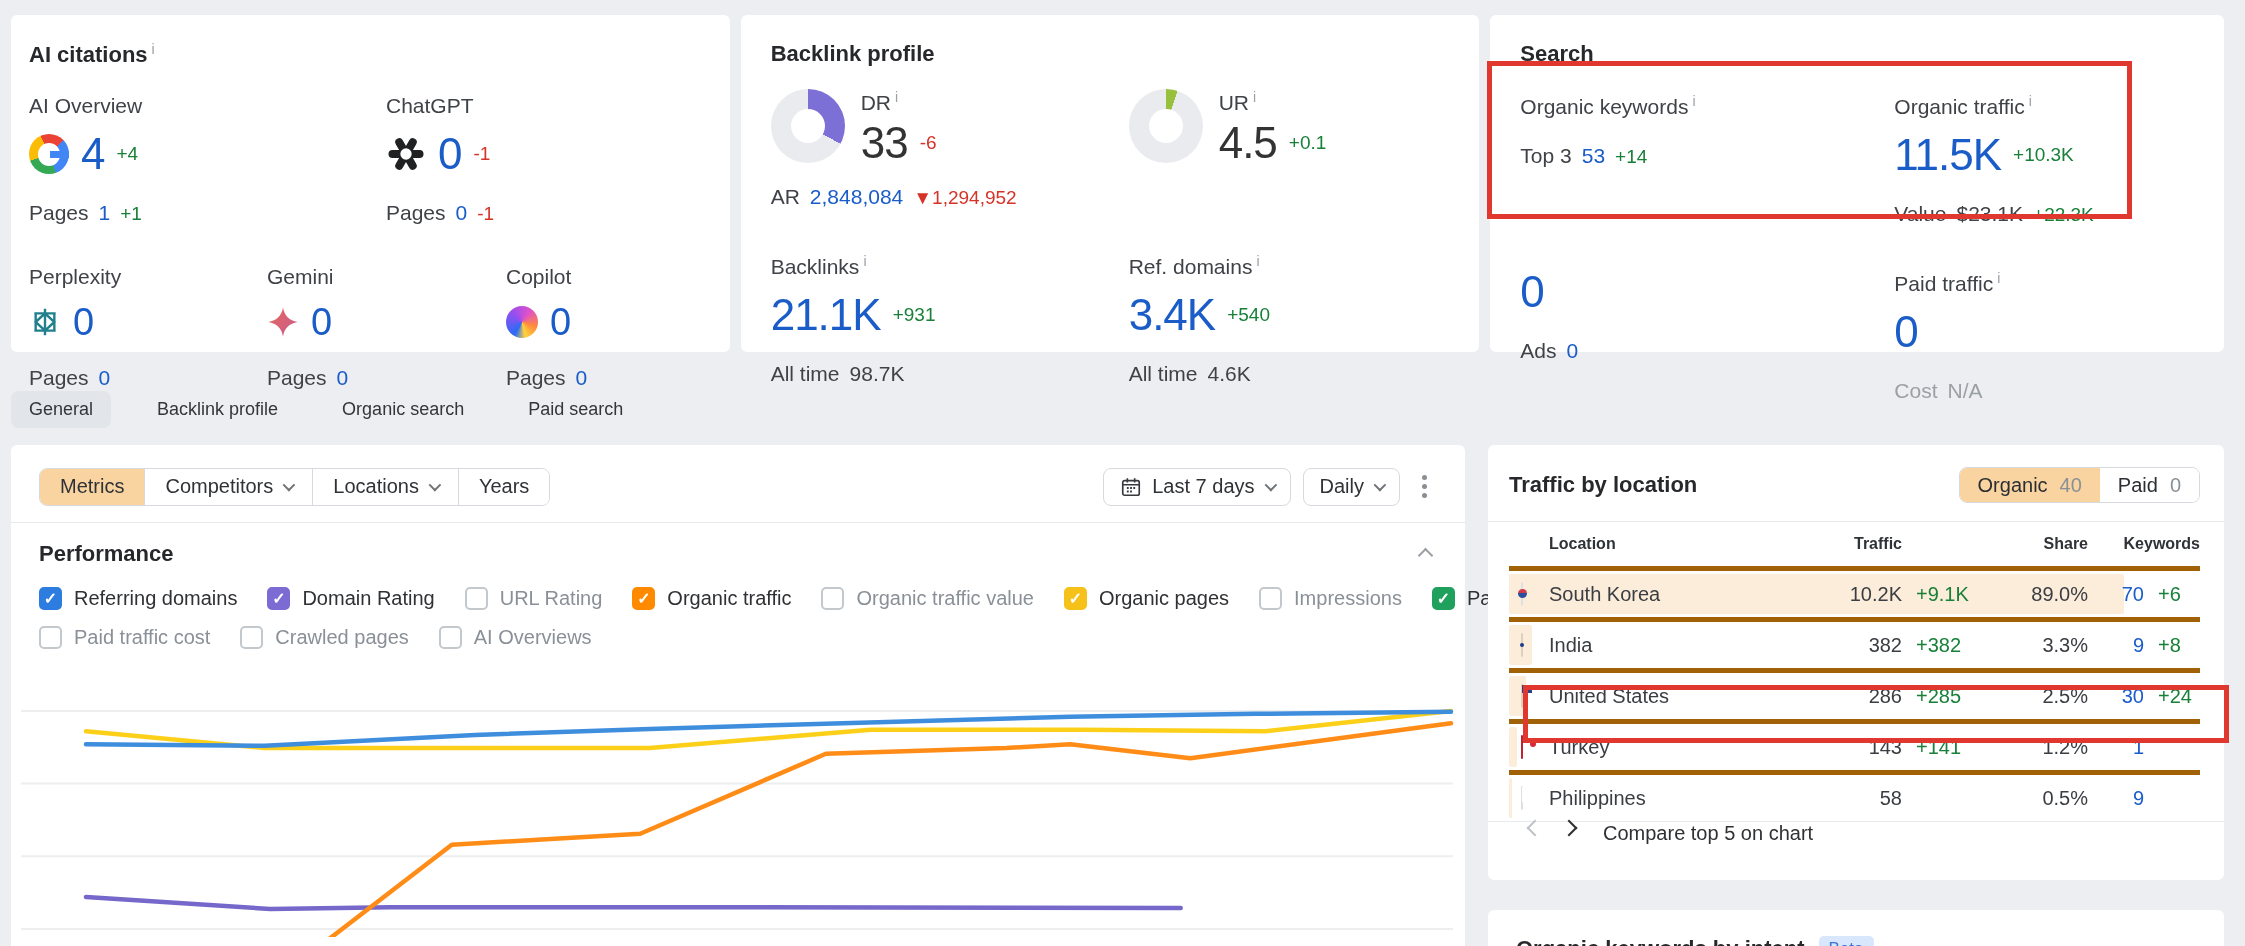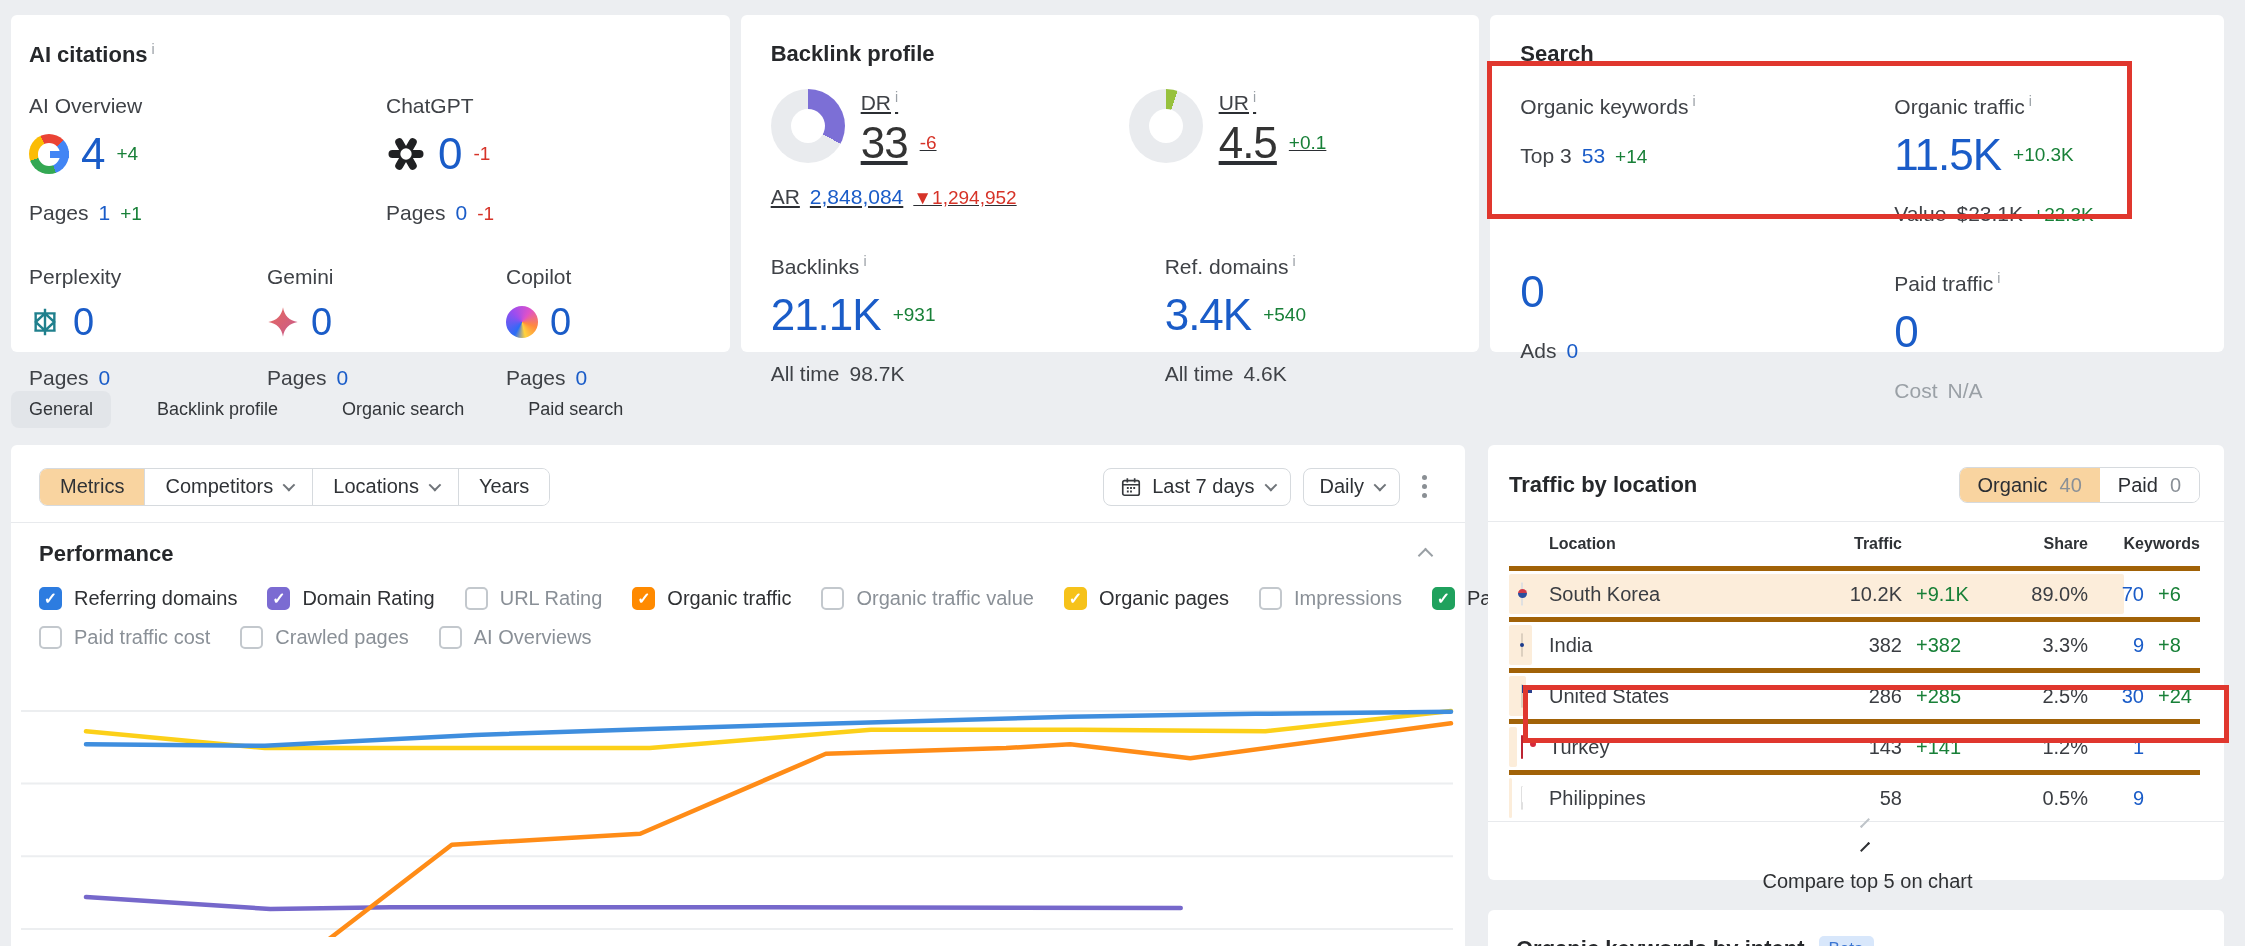--- a/index.html
+++ b/index.html
@@ -43,24 +43,24 @@
      background:conic-gradient(from 45deg,#4285f4 0 115deg,#34a853 115deg 205deg,#fbbc05 205deg 290deg,#ea4335 290deg 360deg); }
   .icon-google::before { content:""; position:absolute; inset:22%; background:#fff; border-radius:50%; }
   .icon-google .g-bar { position:absolute; right:0; top:41%; width:48%; height:18%; background:#4285f4; }
   .icon-svg { display:block; }
   .icon-copilot { width:32px; height:32px; border-radius:50%;
      background:conic-gradient(from 210deg,#2a6cf6,#9a4df0 30%,#e052c8 52%,#ff8a3d 72%,#ffd23d 88%,#2a6cf6); }
 
   
   .donut { width:74px; height:74px; border-radius:50%; position:relative; background:#e9ebee; flex:0 0 auto;}
   .donut::before { content:""; position:absolute; inset:27%; background:#fff; border-radius:50%; }
-  .bl-grid { display:grid; grid-template-columns:358px 1fr; margin-top:22px;text-decoration:underline; }
+  .bl-grid { display:grid; grid-template-columns:358px 1fr; margin-top:22px; }
   .dr-row { display:flex; gap:16px; align-items:flex-start; }
   .ar-line { margin-top:20px; }
-  .bl-grid2 { display:grid; grid-template-columns:358px 1fr; margin-top:44px;gap:36px; }
+  .bl-grid2 { display:grid; grid-template-columns:358px 1fr; margin-top:44px; }
 
   .search-grid { display:grid; grid-template-columns:374px 1fr; row-gap:44px; margin-top:26px; }
 
   
   .anno { position:absolute; border:5px solid #e0372e; z-index:6; pointer-events:none; }
   .anno-search { left:-3px; top:46px; width:645px; height:158px; }
   .anno-row { left:14px; top:119px; width:706px; height:58px; }
 
   
   .tabs { display:flex; align-items:center; gap:28px; margin-top:36px; height:42px; font-size:18px; color:#33363a; }
@@ -133,21 +133,21 @@
   .flag[data-flag="in"] { background:linear-gradient(#f6943c 0 33%, #fff 33% 66%, #2e8b57 66% 100%); }
   .flag[data-flag="in"]::before { content:""; position:absolute; left:50%; top:50%; width:4px; height:4px; margin:-2px 0 0 -2px; border-radius:50%; background:#1b3a8c; }
   .flag[data-flag="us"] { background:repeating-linear-gradient(#c23c4c 0 2.3px, #fff 2.3px 4.6px); }
   .flag[data-flag="us"]::before { content:""; position:absolute; left:0; top:0; width:10px; height:8px; background:#2b3f8c; }
   .flag[data-flag="tr"] { background:#d6293a; }
   .flag[data-flag="tr"]::before { content:""; position:absolute; left:5px; top:4px; width:8px; height:8px; border-radius:50%; background:#fff; }
   .flag[data-flag="tr"]::after { content:""; position:absolute; left:8px; top:5px; width:6px; height:6px; border-radius:50%; background:#d6293a; }
   .flag[data-flag="ph"] { background:linear-gradient(#2b4f9e 0 50%, #d03a49 50% 100%); }
   .flag[data-flag="ph"]::before { content:""; position:absolute; left:0; top:0; width:10px; height:16px; background:#fff;
       clip-path:polygon(0 0, 100% 50%, 0 100%); }
-  .t-footer { display:flex; align-items:center; height:62px; gap:22px; padding-left:20px;flex-direction:column; }
+  .t-footer { display:flex; height:62px; gap:22px; padding-left:20px; }
   .pg-chev { width:12px; height:12px; border-right:2.5px solid #2f3134; border-bottom:2.5px solid #2f3134; cursor:pointer; }
   .pg-prev { transform:rotate(135deg); border-color:#bfc4c9; }
   .pg-next { transform:rotate(-45deg); }
   .compare-link { font-size:20px; color:#2f3134; cursor:pointer; margin-left:6px; }
 
   
   .intent-head { display:flex; align-items:center; gap:14px; }
   .beta-badge { background:#d8e7fb; color:#3b76d2; font-size:17px; padding:3px 10px; border-radius:5px; }
 </style>
 </head>

